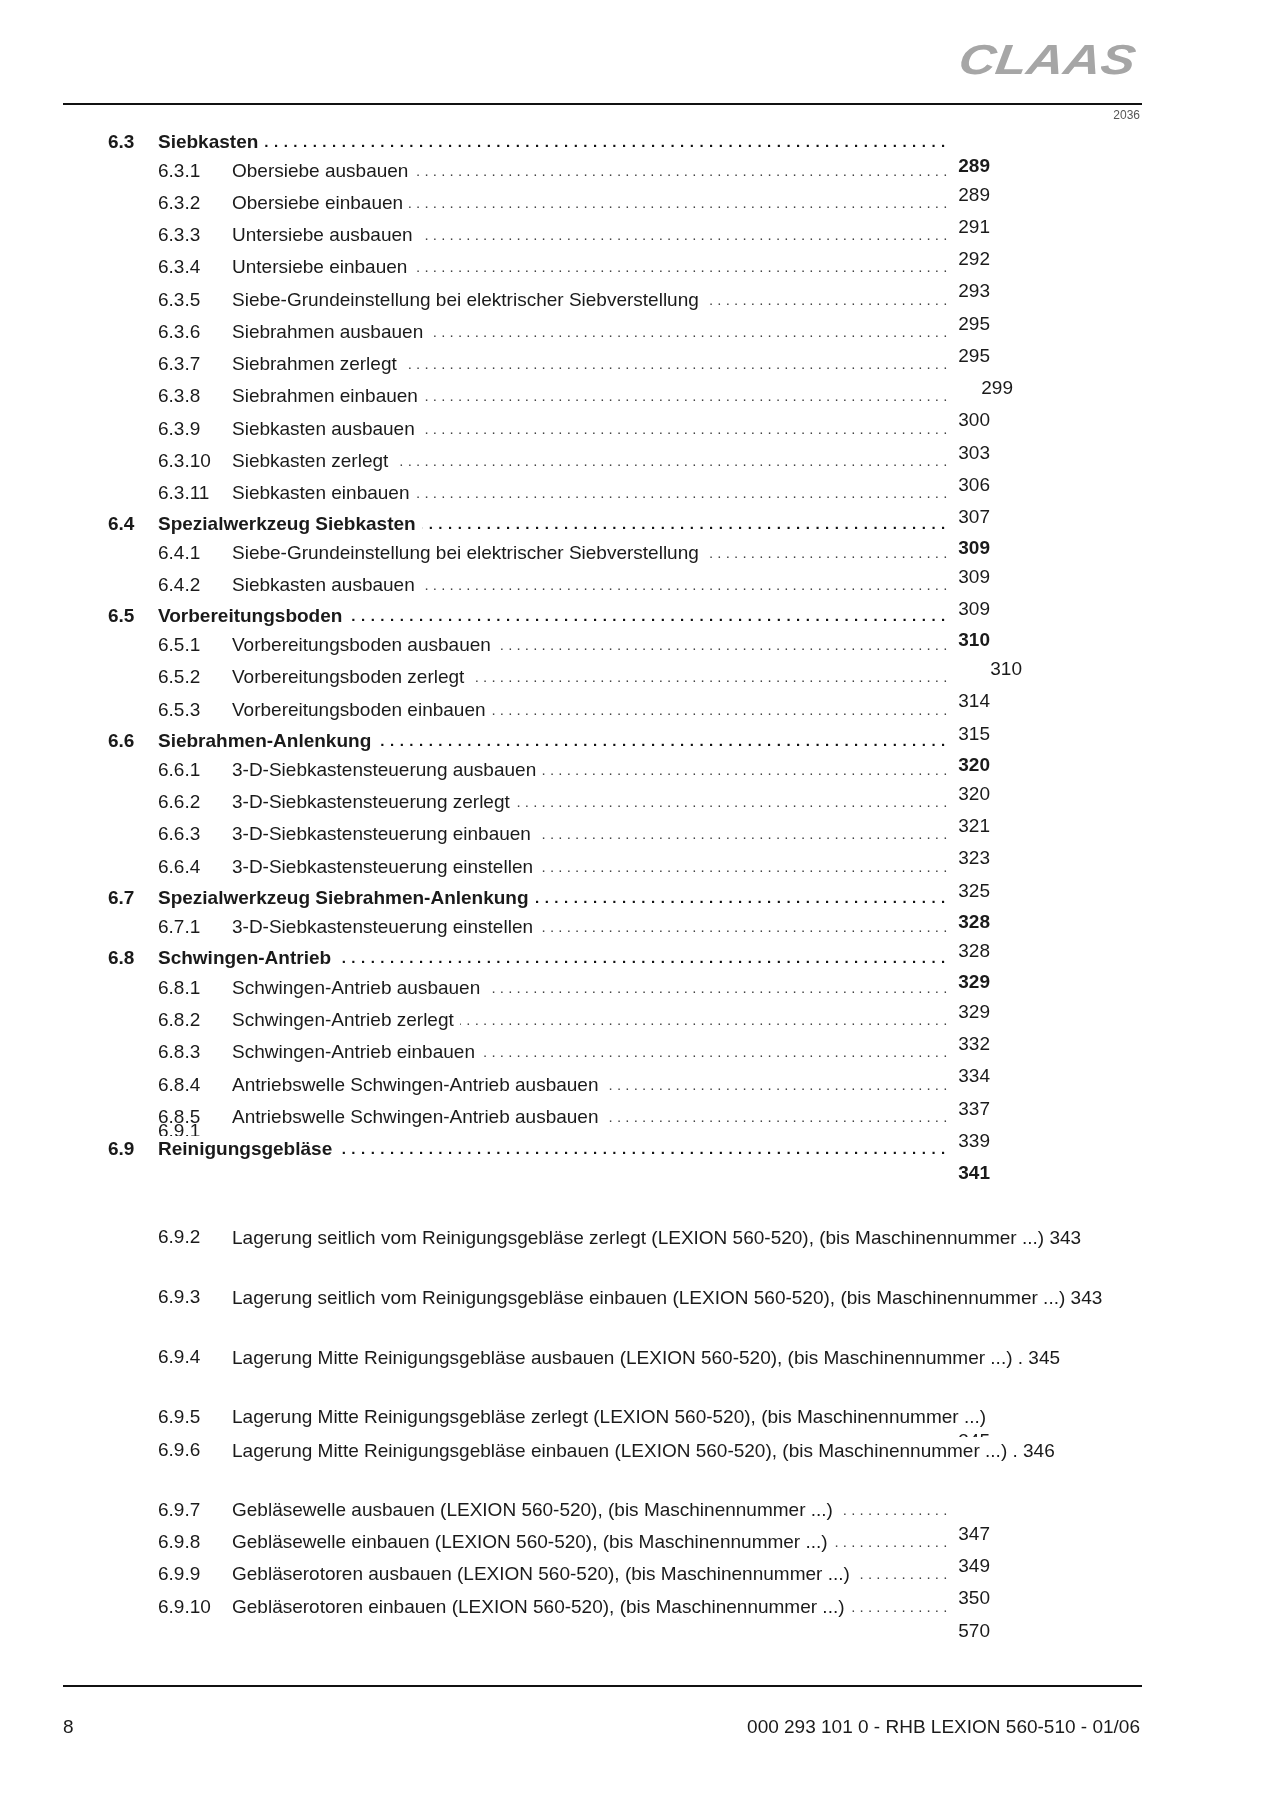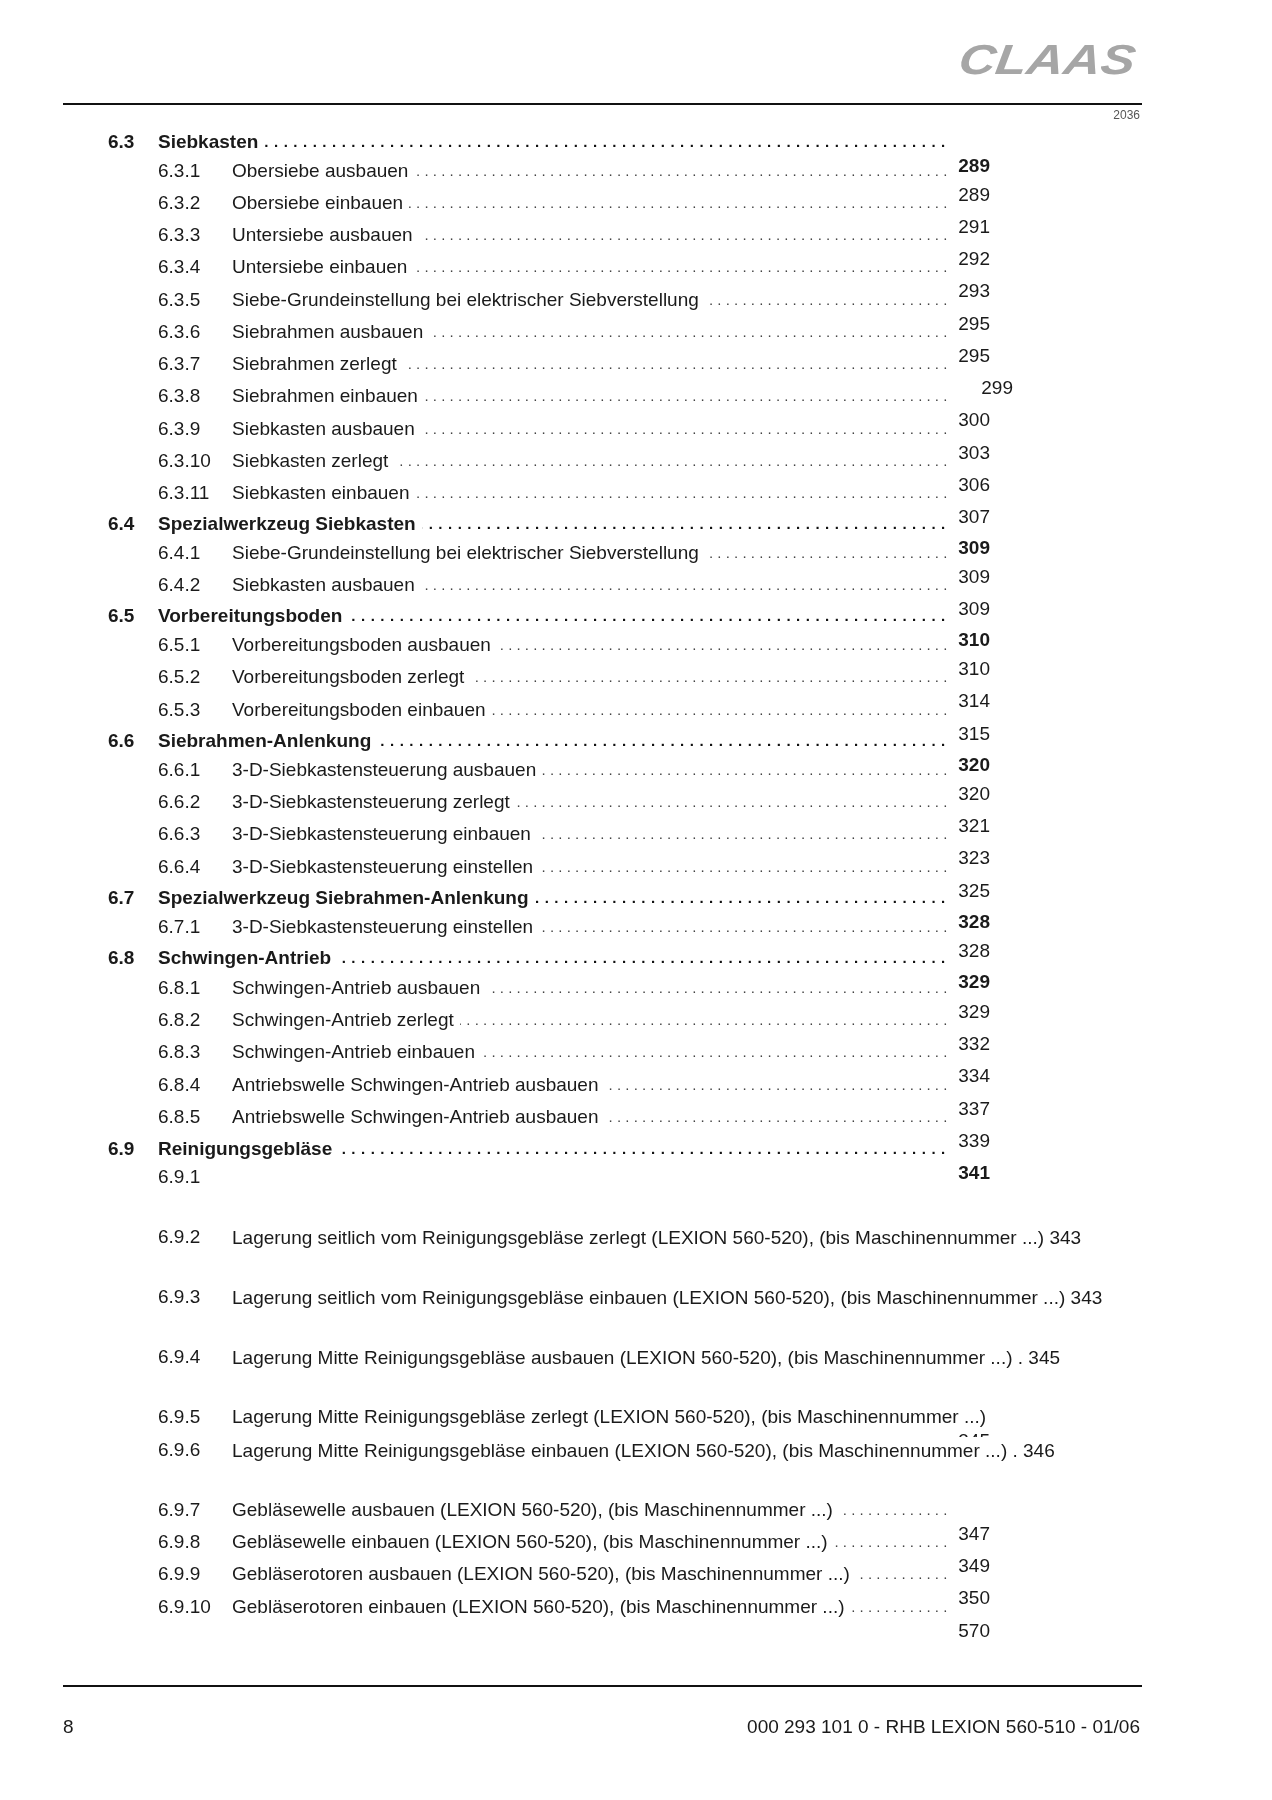--- a/index.html
+++ b/index.html
@@ -121,21 +121,21 @@
       <span class="leader">............................................................................................................................................................................................................................</span>
       <span class="title">Siebkasten ausbauen</span>
       <span class="page">309</span>
     </div>
     <div class="row sec" style="top: 603px;">
       <span class="num">6.5</span>
       <span class="leader">............................................................................................................................................................................................................................</span>
       <span class="title">Vorbereitungsboden</span>
       <span class="page">310</span>
     </div>
-    <div class="row" style="top: 632px;">
+    <div class="row" style="top: 632px; padding-left: 32px;">
       <span class="num">6.5.1</span>
       <span class="leader">............................................................................................................................................................................................................................</span>
       <span class="title">Vorbereitungsboden ausbauen</span>
       <span class="page">310</span>
     </div>
     <div class="row" style="top: 664px;">
       <span class="num">6.5.2</span>
       <span class="leader">............................................................................................................................................................................................................................</span>
       <span class="title">Vorbereitungsboden zerlegt</span>
       <span class="page">314</span>
@@ -223,21 +223,21 @@
       <span class="leader">............................................................................................................................................................................................................................</span>
       <span class="title">Antriebswelle Schwingen-Antrieb ausbauen</span>
       <span class="page">339</span>
     </div>
     <div class="row sec" style="top: 1136px;">
       <span class="num">6.9</span>
       <span class="leader">............................................................................................................................................................................................................................</span>
       <span class="title">Reinigungsgebläse</span>
       <span class="page">341</span>
     </div>
-    <div class="row wrap" style="top: 1164px;">
+    <div class="row wrap" style="top: 1118px;">
       <span class="num">6.9.1</span>
     </div>
     <div class="row wrap" style="top: 1224px;">
       <span class="num">6.9.2</span>
       <span class="title">Lagerung seitlich vom Reinigungsgebläse zerlegt (LEXION 560-520), (bis Maschinennummer ...) 343</span>
     </div>
     <div class="row wrap" style="top: 1284px;">
       <span class="num">6.9.3</span>
       <span class="title">Lagerung seitlich vom Reinigungsgebläse einbauen (LEXION 560-520), (bis Maschinennummer ...) 343</span>
     </div>

